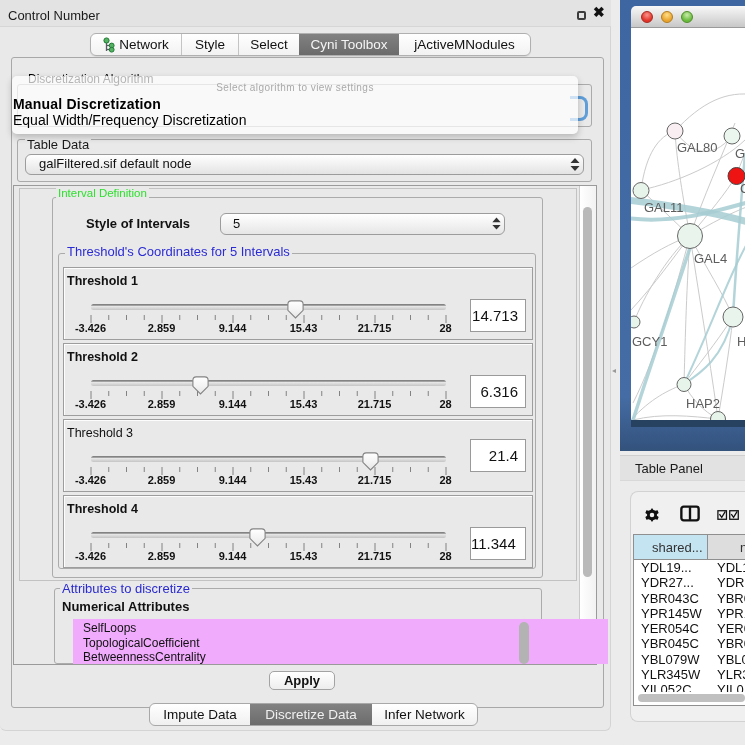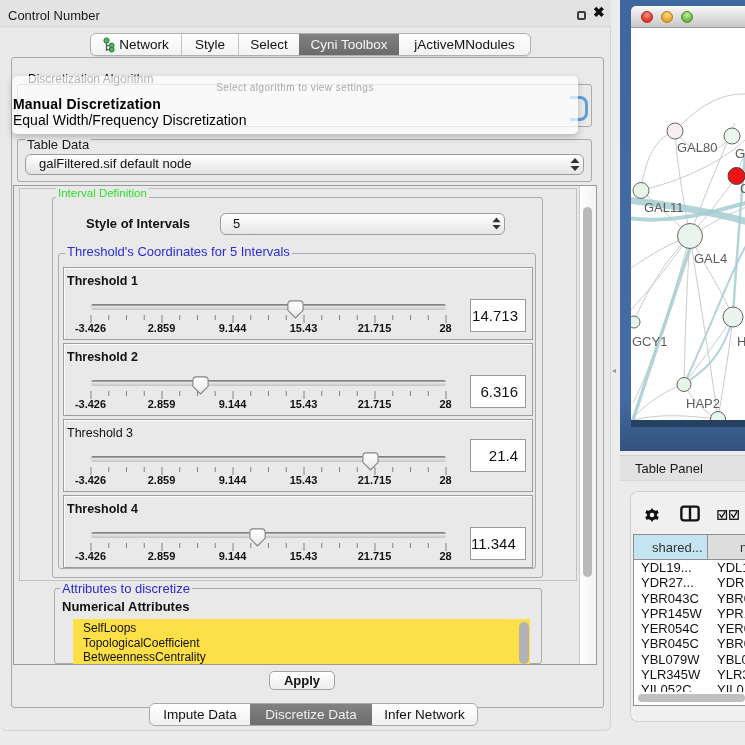--- a/index.html
+++ b/index.html
@@ -244,21 +244,21 @@
             <stop offset="1" stop-color="#e6e6e6"></stop>
           </linearGradient>
         </defs>
   </svg>
       <div class="abs" style="left:470px;top:527px;width:56px;height:33px;background:#fff;border:1px solid #9a9a9a;font-size:15px;color:#111;text-align:right;line-height:31px;padding-right:16px;">11.344</div>
     </div>
 
 <div class="group" style="left:54px;top:588px;width:488px;height:76px;border-color:#ababab;"></div>
 <div class="abs" style="left:60px;top:581px;font-size:13px;color:#2a2ad0;background:#e9e9e9;padding:0 2px;">Attributes to discretize</div>
 <div class="abs" style="left:62px;top:599px;font-size:13px;font-weight:bold;color:#111;">Numerical Attributes</div>
-<div class="abs" style="left:73px;top:619px;width:457px;height:45px;background:#fde047;overflow:hidden;">
+<div class="abs" style="left:73px;top:619px;width:535px;height:45px;background:#f0abfc;overflow:hidden;">
   <div style="font-size:12px;color:#111;padding:2px 0 0 10px;line-height:14.5px;">SelfLoops<br>TopologicalCoefficient<br>BetweennessCentrality</div>
 </div>
 <div class="abs" style="left:519px;top:622px;width:10px;height:42px;background:#b3b3b3;border-radius:5px;"></div>
 
 <div class="abs" style="left:269px;top:671px;width:66px;height:19px;background:linear-gradient(#ffffff,#ededed);border:1px solid #a3a3a3;border-radius:5px;text-align:center;font-size:13px;font-weight:bold;color:#111;line-height:17px;">Apply</div>
 
 <div class="abs" style="left:149px;top:703px;width:329px;height:23px;background:linear-gradient(#ffffff,#f0f0f0);border:1px solid #a8a8a8;border-radius:6px;display:flex;overflow:hidden;">
   <div style="flex:0 0 100px;display:flex;align-items:center;justify-content:center;font-size:13.5px;color:#111;">Impute Data</div>
   <div style="flex:0 0 122px;display:flex;align-items:center;justify-content:center;font-size:13.5px;color:#f0f0f0;background:linear-gradient(#828282,#6c6c6c);">Discretize Data</div>
   <div style="flex:1;display:flex;align-items:center;justify-content:center;font-size:13.5px;color:#111;">Infer Network</div>

